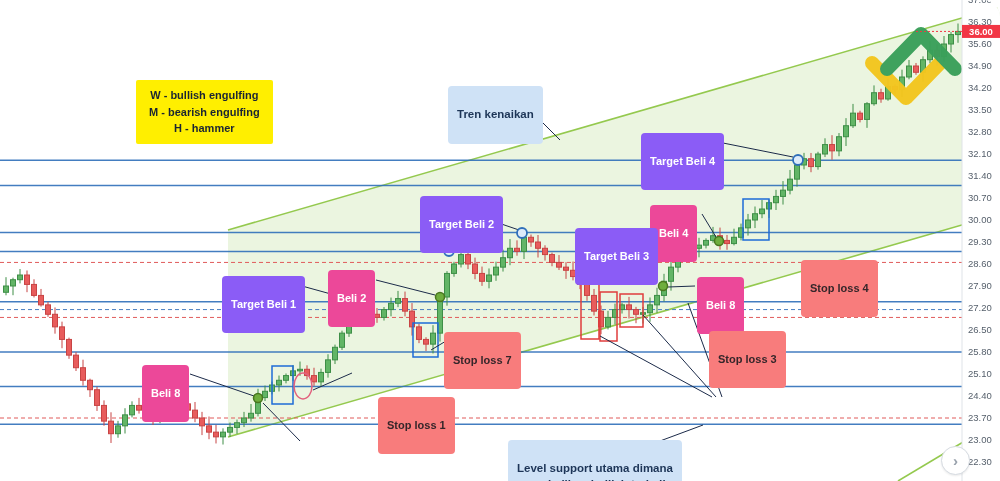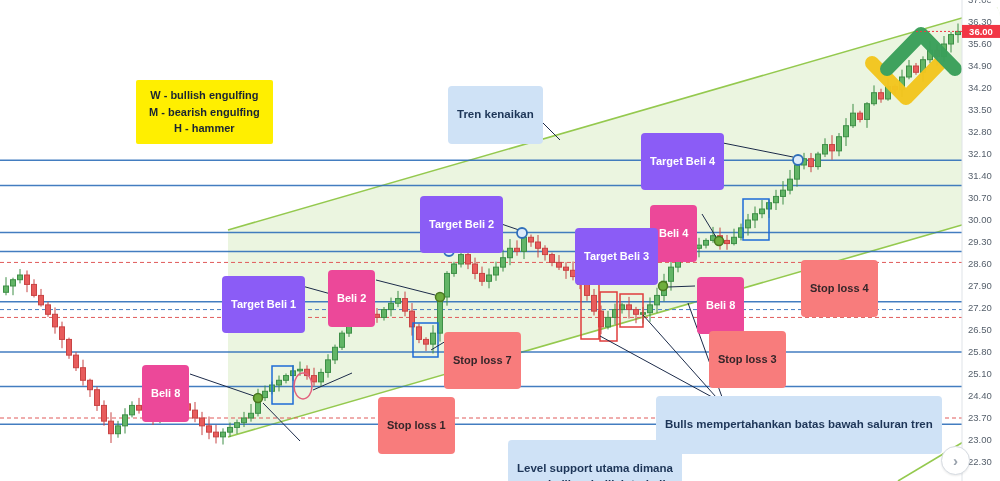--- a/index.html
+++ b/index.html
@@ -684,20 +684,19 @@
       <div class="pill pill-blue" style="left: 575px; top: 228px;">Target Beli 3</div>
       <div class="pill pill-green" style="left: 697px; top: 277px;">Beli 8</div>
       <div class="pill pill-blue" style="left: 420px; top: 196px;">Target Beli 2</div>
       <div class="pill pill-green" style="left: 328px; top: 270px;">Beli 2</div>
       <div class="pill pill-blue" style="left: 222px; top: 276px;">Target Beli 1</div>
       <div class="pill pill-green" style="left: 142px; top: 365px;">Beli 8</div>
       <div class="pill pill-red" style="left: 378px; top: 397px;">Stop loss 1</div>
       <div class="pill pill-red" style="left: 444px; top: 332px;">Stop loss 7</div>
       <div class="pill pill-red" style="left: 709px; top: 331px;">Stop loss 3</div>
       <div class="pill pill-red" style="left: 801px; top: 260px;">Stop loss 4</div>
-      <div class="pill pill-info" style="left: 656px; top: 396px;">Bulls mempertahankan batas bawah saluran tren</div>
       <div class="pill pill-info" style="left: 508px; top: 440px;">Level support utama dimana
 pembalikan bullish terjadi</div>
     </div>
   <div class="nav-next">
     <span>›</span>
   </div>
 </div>
 
 </body></html>

